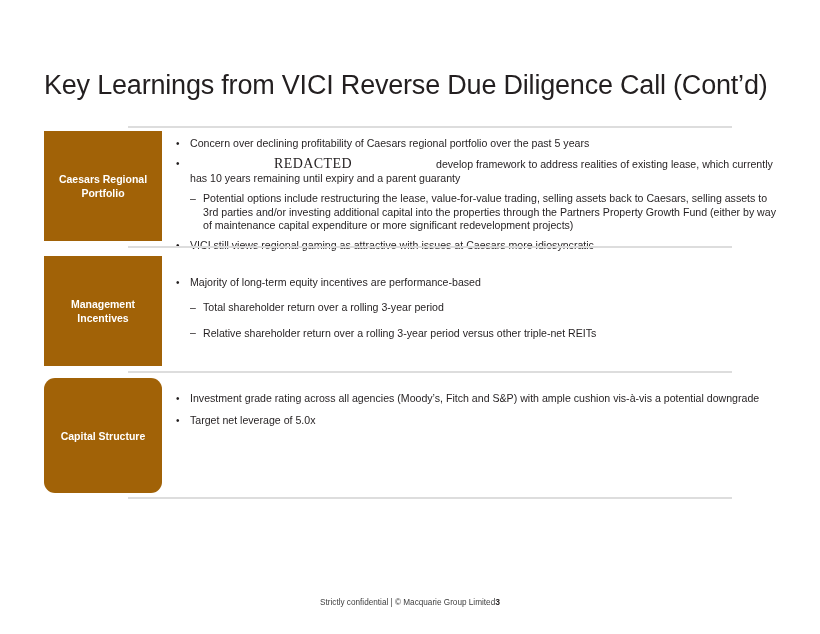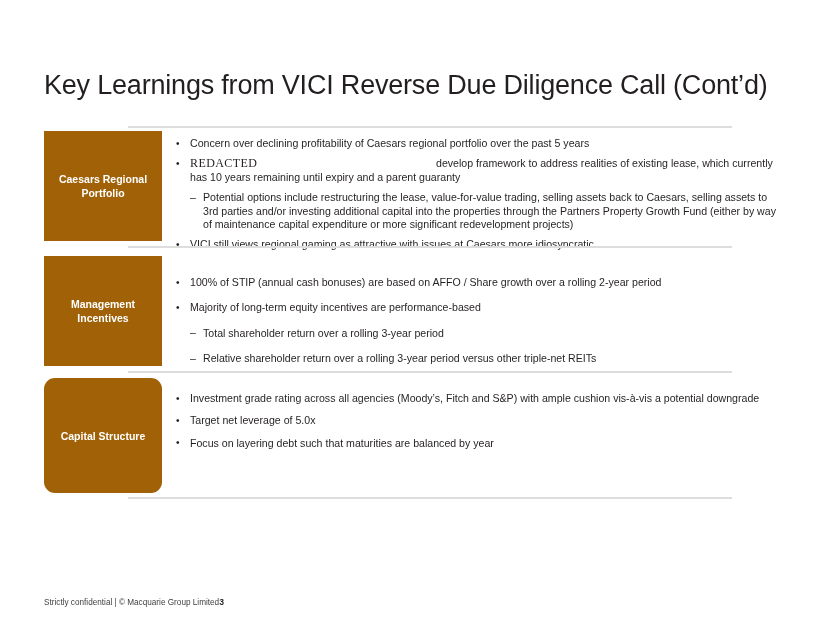--- a/index.html
+++ b/index.html
@@ -105,36 +105,36 @@
     content: "\2013";
     position: absolute;
     left: 18px;
     top: -0.5px;
     font-size: 10.5px;
     color: #231f20;
   }
   .redacted-tag {
     display: inline-block;
     font-family: "Liberation Serif", serif;
-    font-size: 12px;
+    font-size: 14px;
     letter-spacing: 0.4px;
     color: #231f20;
     width: 246px;
-    text-align: left;
+    text-align: center;
     vertical-align: baseline;
   }
 
   
   .footer {
     position: absolute;
     left: 44px;
     bottom: 27px;
     width: 732px;
     display: flex;
-    justify-content: flex-start;
+    justify-content: center;
     align-items: baseline;
     font-size: 8.2px;
     color: #3f3f3f;
   }
   .footer-page {
     font-size: 8.6px;
     font-weight: 700;
     color: #231f20;
   }
 </style>
@@ -169,23 +169,20 @@
   </div>
   <div class="rule" style="top:246px;"></div>
 
   <div class="section" style="top:256px;">
     <div class="section-box" style="height:110px;">
       <span>Management Incentives</span>
     </div>
     <div class="section-body" style="padding-top:20px;">
       <ul class="bullet-list">
         <li class="bullet" style="margin-bottom:12px;">
-          <span>100% of STIP (annual cash bonuses) are based on AFFO / Share growth over a rolling 2-year period</span>
-        </li>
-        <li class="bullet" style="margin-bottom:12px;">
           <span>Majority of long-term equity incentives are performance-based</span>
         </li>
         <li class="subbullet" style="margin-bottom:12px;">
           <span>Total shareholder return over a rolling 3-year period</span>
         </li>
         <li class="subbullet">
           <span>Relative shareholder return over a rolling 3-year period versus other triple-net REITs</span>
         </li>
       </ul>
     </div>
@@ -197,23 +194,20 @@
       <span>Capital Structure</span>
     </div>
     <div class="section-body" style="padding-top:2px;margin-top:12px;">
       <ul class="bullet-list">
         <li class="bullet" style="margin-bottom:9px;">
           <span>Investment grade rating across all agencies (Moody’s, Fitch and S&amp;P) with ample cushion vis-à-vis a potential downgrade</span>
         </li>
         <li class="bullet" style="margin-bottom:9px;">
           <span>Target net leverage of 5.0x</span>
         </li>
-        <li class="bullet" style="margin-bottom:9px;">
-          <span>Focus on layering debt such that maturities are balanced by year</span>
-        </li>
       </ul>
     </div>
   </div>
   <div class="rule" style="top:497px;"></div>
 
   <div class="footer">
     <span>Strictly confidential | © Macquarie Group Limited</span>
     <span class="footer-page">3</span>
   </div>
 

